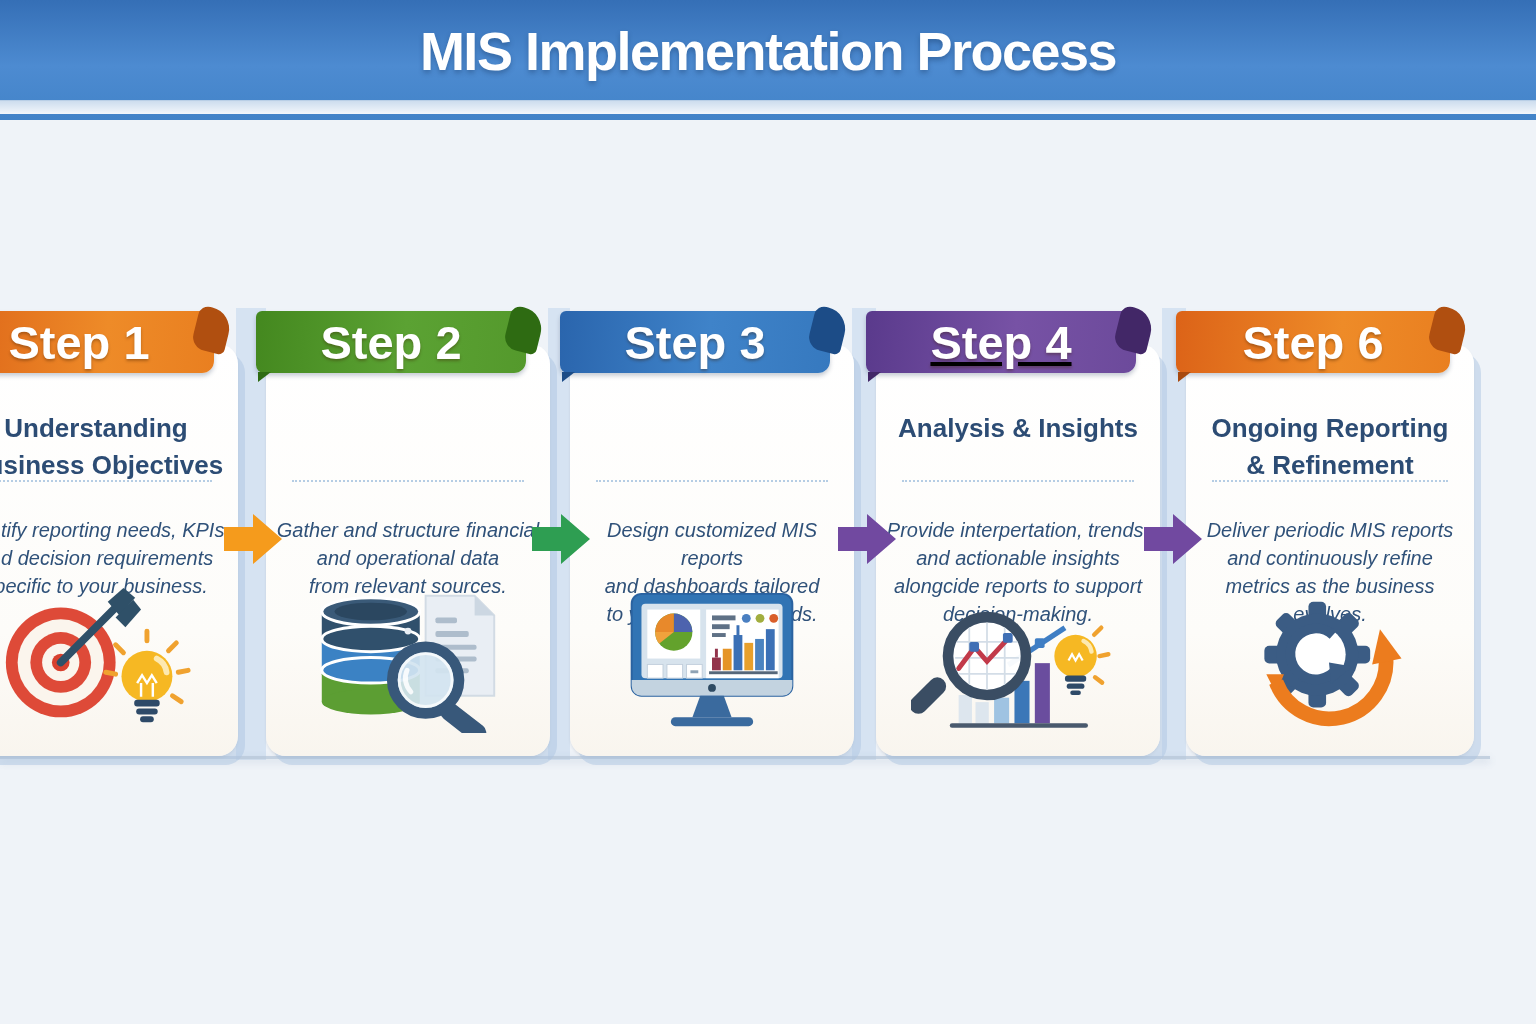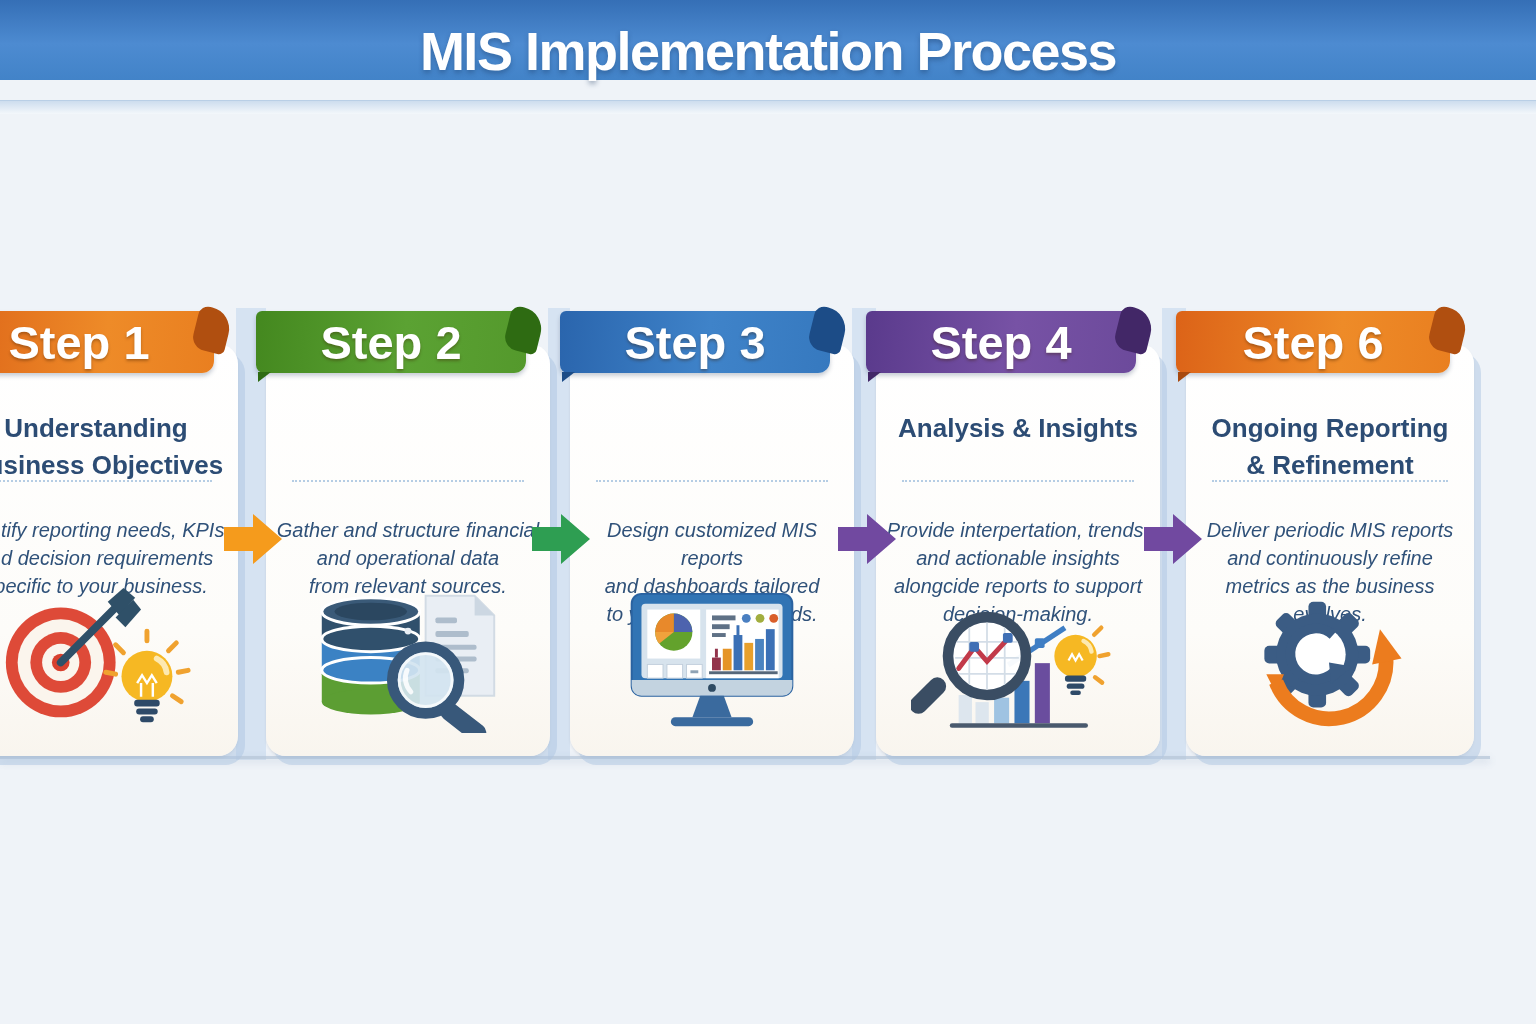--- a/index.html
+++ b/index.html
@@ -1,20 +1,20 @@
 <!DOCTYPE html>
 <html><head>
 <meta charset="utf-8">
 <style>
   html,body{margin:0;padding:0;}
   #page{position:relative;width:1536px;height:1024px;background:#eff3f8;overflow:hidden;
         font-family:"Liberation Sans",sans-serif;}
 
   
-  .banner{position:absolute;top:0;left:0;width:1536px;height:80px;
+  .banner{position:absolute;top:0;left:0;width:1536px;height:120px;
           background:linear-gradient(180deg,#356fb6 0%,#4d8bd1 55%,#4283c8 100%);}
   .banner h1{margin:0;line-height:102px;text-align:center;font-size:54px;font-weight:bold;
              color:#ffffff;letter-spacing:-1.5px;text-shadow:0 3px 5px rgba(20,50,90,.35);}
   .banner-strip{position:absolute;top:100px;left:0;width:1536px;height:13px;
                 background:linear-gradient(180deg,#cdddee,#f3f7fb);border-top:1px solid #b9cfe6;}
 
   
   .gap-strip{position:absolute;top:308px;height:452px;background:#d6e3f2;}
   #gap1{left:236px;width:30px;} #gap2{left:548px;width:22px;}
   #gap3{left:852px;width:24px;} #gap4{left:1162px;width:24px;}
@@ -38,21 +38,21 @@
                   border-width:10px 13px 0 0;border-color:transparent;}
   .step-label{font-size:47px;font-weight:bold;color:#fff;text-shadow:0 2px 3px rgba(60,30,0,.35);}
 
   .s1 .ribbon,.s5 .ribbon{background:linear-gradient(95deg,#dc6318 0%,#ee8b28 60%,#e97f20 100%);}
   .s1 .ribbon::after,.s5 .ribbon::after{background:#b04f10;}
   .s1 .ribbon::before,.s5 .ribbon::before{border-top-color:#a8490e;}
   .s2 .ribbon{background:linear-gradient(95deg,#44881f 0%,#5ba233 55%,#54992c 100%);text-align:right;}
   .s2 .ribbon::after{background:#2e6b12;} .s2 .ribbon::before{border-top-color:#2e6b12;}
   .s3 .ribbon{background:linear-gradient(95deg,#2a65ad 0%,#3f83c9 55%,#3679bf 100%);}
   .s3 .ribbon::after{background:#1c4c87;} .s3 .ribbon::before{border-top-color:#1c4c87;}
-  .s4 .ribbon{background:linear-gradient(95deg,#5a3a8c 0%,#7752a5 55%,#6c4a9b 100%);}
+  .s4 .ribbon{background:linear-gradient(95deg,#5a3a8c 0%,#7752a5 55%,#6c4a9b 100%);text-decoration:underline;}
   .s4 .ribbon::after{background:#422767;} .s4 .ribbon::before{border-top-color:#422767;}
 
   .card-title{position:absolute;top:44px;left:8px;right:8px;text-align:center;
               font-size:26px;line-height:37px;font-weight:bold;color:#2c4c74;}
   .divider{position:absolute;top:136px;left:9%;right:9%;border-top:2px dotted #b5cde4;}
   .body-text{position:absolute;top:152px;left:5px;right:5px;text-align:center;
              font-size:20px;line-height:28px;font-style:italic;color:#2f5179;}
   .icon-wrap{position:absolute;top:244px;left:0;right:0;display:flex;justify-content:center;}
   .icon-wrap.low{top:266px;}
 

